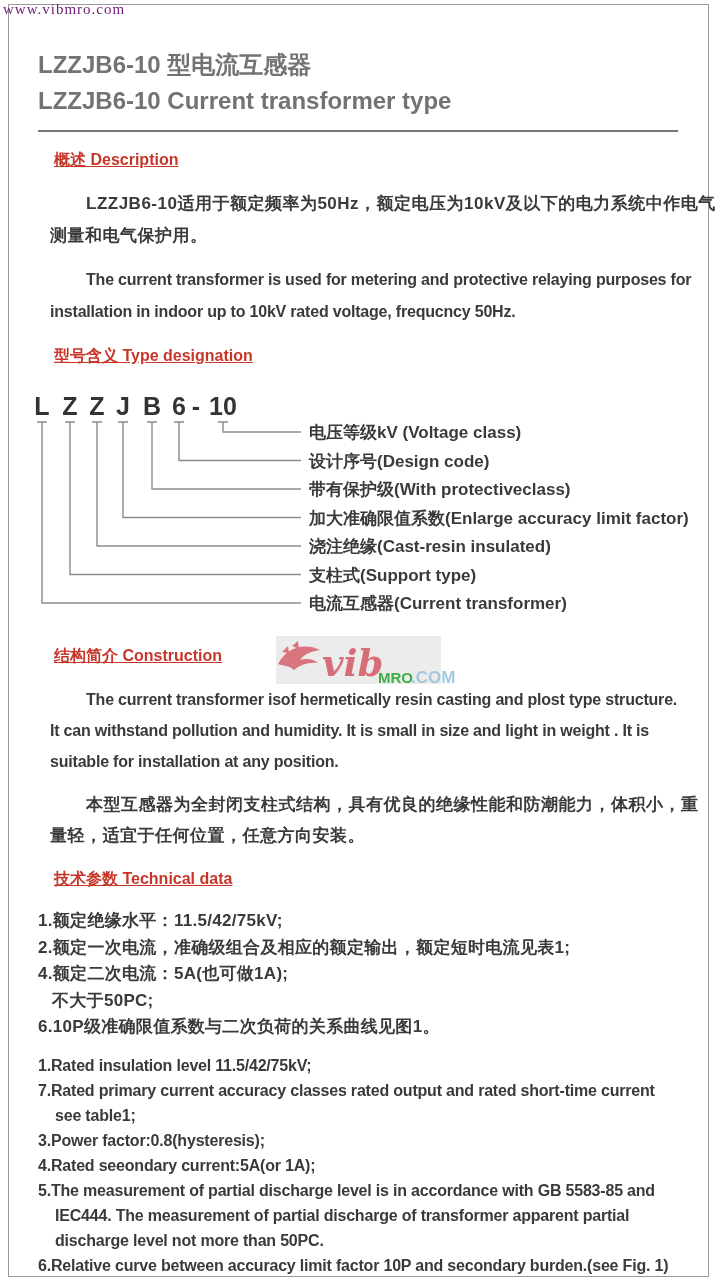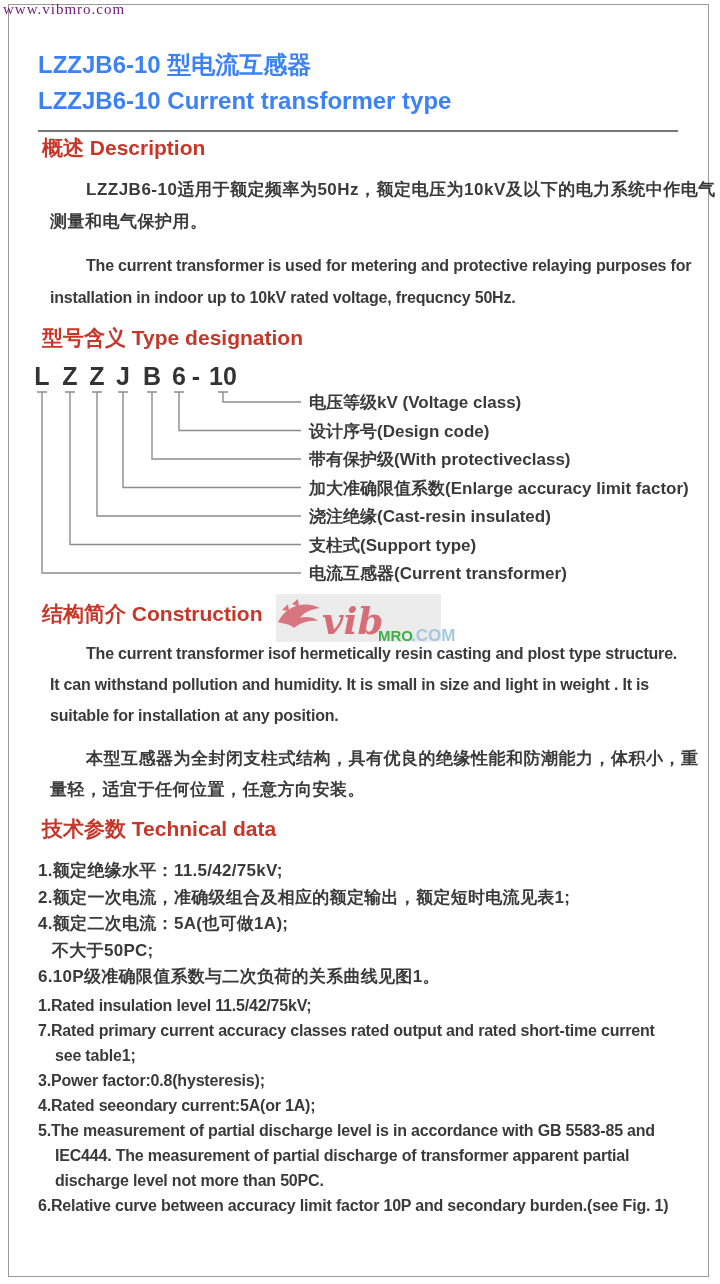--- a/index.html
+++ b/index.html
@@ -11,25 +11,25 @@
     position:absolute;left:8px;top:4px;width:701px;height:1273px;
     border:1px solid #9a9a9a;box-sizing:border-box;pointer-events:none;
   }
   .watermark-top{
     position:absolute;left:3px;top:1px;font-size:15px;color:#701a75;
     letter-spacing:1px;z-index:3;font-family:Liberation Serif, serif;
   }
   .content{position:absolute;left:38px;top:0;width:648px;}
   .titles{margin-top:47px;}
   .title-line{
-    font-size:24px;font-weight:bold;color:#3b82f6;line-height:36px;white-space:nowrap;
+    font-size:24px;font-weight:bold;color:#737373;line-height:36px;white-space:nowrap;
   }
   .rule{margin-top:11px;height:2px;background:#777;width:640px;}
   h2.sec{
-    margin:4px;font-size:21px;font-weight:bold;color:#c6372a;line-height:24px;white-space:nowrap;
+    margin:16px;font-size:16px;font-weight:bold;color:#c6372a;line-height:24px;white-space:nowrap;text-decoration:underline;
   }
   .sec-desc{margin-top:23px;}
   .sec-type{margin-top:13px;}
   .sec-constr{margin-top:12px;}
   .sec-tech{margin-top:8px;}
   .para{margin:12px;font-weight:bold;}
   .para .line{white-space:nowrap;}
   .zh-line{font-size:17px;line-height:32px;letter-spacing:0.5px;}
   .en-line{font-size:16px;line-height:32px;letter-spacing:-0.2px;}
   .p-desc-zh{margin-top:14px;}
@@ -41,21 +41,21 @@
   .code-letter{font-size:25px;font-weight:bold;fill:#333;}
   .diag-label{font-size:17px;font-weight:bold;fill:#3a3a3a;}
   .connector{stroke:#8c8c8c;stroke-width:1.4;fill:none;}
   .constr-head-wrap{position:relative;}
   .logo-wm{position:absolute;left:238px;top:-8px;width:188px;height:52px;z-index:0;}
   .tech-list{margin:0;font-weight:bold;}
   .tech-list .line{white-space:nowrap;}
   .zh-list{margin-top:17px;}
   .zh-list .line{font-size:17px;line-height:26.5px;letter-spacing:0.3px;}
   .zh-list .cont{padding-left:14px;}
-  .en-list{margin-top:2px;}
+  .en-list{margin-top:12px;}
   .en-list .line{font-size:16px;line-height:25px;letter-spacing:-0.2px;}
   .en-list .cont{padding-left:17px;}
 </style>
 </head>
 <body>
 
 <div class="watermark-top">www.vibmro.com</div>
 <div class="frame"></div>
 
 <div class="content">

